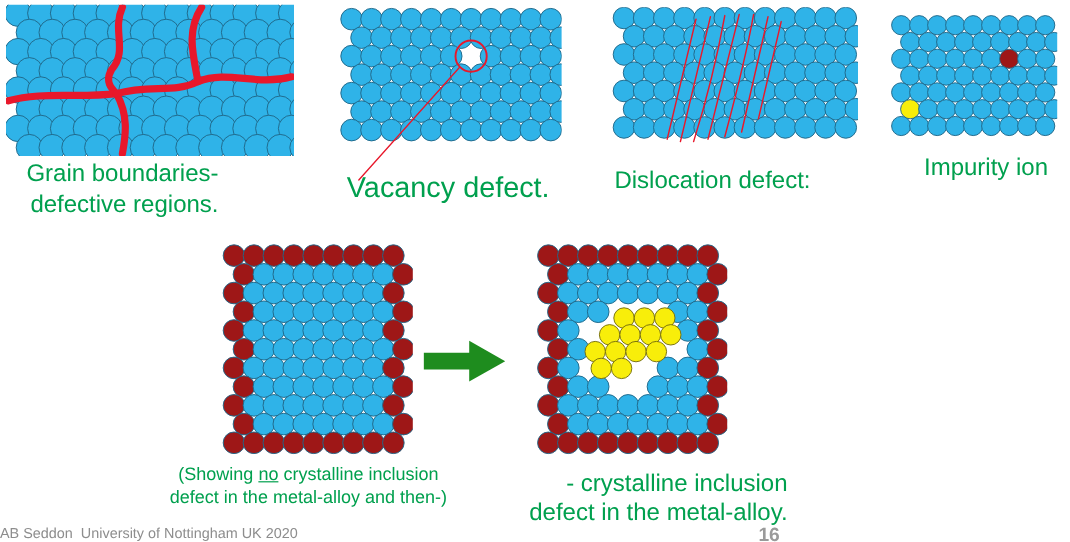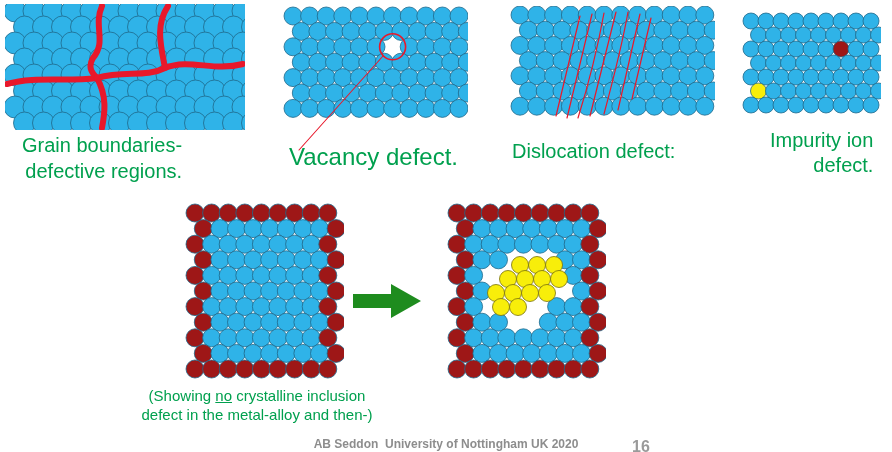--- a/index.html
+++ b/index.html
@@ -15,22 +15,22 @@
   .d-arrow{left:353px;top:281px;width:70px;height:40px;}
   .d-after{left:446px;top:203px;width:160px;height:176px;}
   .lbl{position:absolute;color:var(--label-green,#00a04e);text-align:right;}
   .lbl-grain{left:22px;top:132px;font-size:20px;line-height:26px;}
   .lbl-vacancy{left:289px;top:144px;font-size:24px;line-height:25px;}
   .lbl-dislocation{left:512px;top:139px;font-size:20px;line-height:25px;}
   .lbl-impurity{left:746px;top:128px;font-size:20px;line-height:25px;margin-left:24px;}
   .lbl-before{left:128px;top:386px;width:258px;text-align:center;font-size:15px;line-height:19px;}
   .lbl-after{left:441px;top:391px;font-size:20px;line-height:24px;}
   .u{text-decoration:underline;}
-  .footer{position:absolute;left:0;top:437px;width:100%;text-align:center;
-          font-size:12px;font-weight:bold;color:var(--footer-gray,#8d8d8d);white-space:pre;}
+  .footer{position:absolute;left:0;top:437px;width:100%;text-align:left;
+          font-size:12px;font-weight:normal;color:var(--footer-gray,#8d8d8d);white-space:pre;}
   .page-num{position:absolute;left:632px;top:438px;font-size:16px;font-weight:bold;
             color:var(--page-gray,#9a9a9a);}
 </style>
 </head>
 <body>
 
 <div class="slide">
 
   <svg id="svg-grain" class="diagram d-grain" viewBox="0 0 240 126">
       <circle cx="10.0" cy="7.0" r="11" fill="#2fb3e8" stroke="#20688a" stroke-width="0.8"></circle>
@@ -587,25 +587,28 @@
   </div>
 
   <div class="lbl lbl-vacancy">Vacancy defect.</div>
 
   <div class="lbl lbl-dislocation">
     <div>Dislocation defect:</div>
   </div>
 
   <div class="lbl lbl-impurity">
     <div>Impurity ion</div>
-    <div>defect.</div>
   </div>
 
   <div class="lbl lbl-before">
     <div><span>(Showing </span><span class="u">no</span><span> crystalline inclusion</span></div>
     <div>defect in the metal-alloy and then-)</div>
   </div>
 
+  <div class="lbl lbl-after">
+    <div>- crystalline inclusion</div>
+    <div>defect in the metal-alloy.</div>
+  </div>
 
   <div class="footer">AB Seddon  University of Nottingham UK 2020</div>
   <div class="page-num">16</div>
 
 </div>
 
 </body></html>

